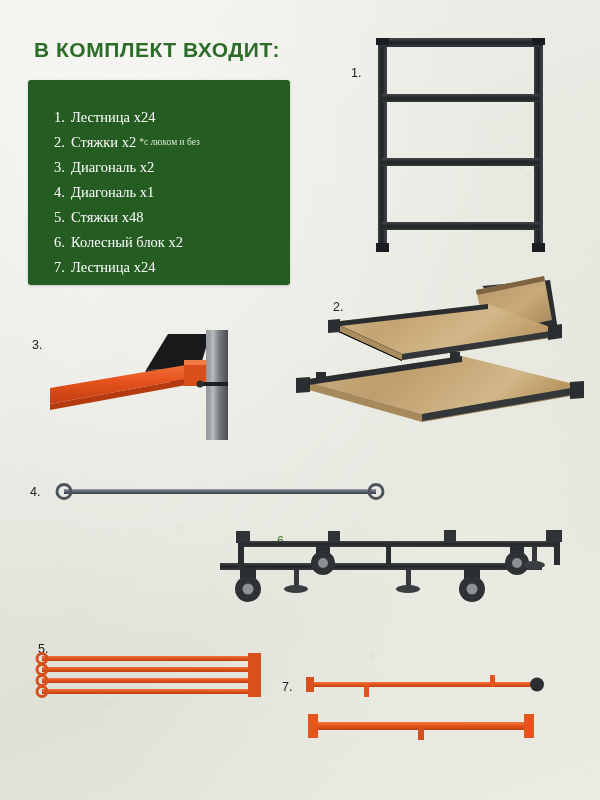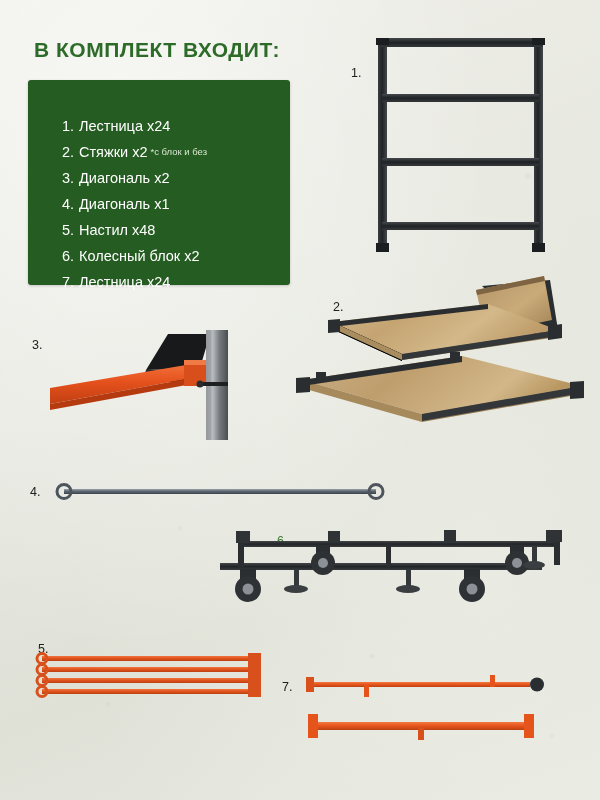--- a/index.html
+++ b/index.html
@@ -57,22 +57,23 @@
     left: 28px;
     top: 80px;
     width: 262px;
     height: 205px;
     background: #255c21;
     border-radius: 3px;
     box-shadow: 0 1px 3px rgba(0,0,0,0.18);
   }
   .panel ol {
     list-style: none;
-    margin: 16px;
+    margin: 8px;
     padding: 17px 0 0 18px;
+    font-family: Liberation Serif, serif;
   }
   .panel li {
     color: #ffffff;
     font-size: 14.5px;
     line-height: 25px;
     white-space: nowrap;
   }
   .panel li .num {
     display: inline-block;
     width: 17px;
@@ -121,30 +122,30 @@
 <div id="page">
 
   <div class="title">В КОМПЛЕКТ ВХОДИТ:</div>
 
   <div class="panel">
     <ol>
       <li>
         <span class="num">1.</span><span>Лестница х24</span><span class="note"></span>
       </li>
       <li>
-        <span class="num">2.</span><span>Стяжки х2</span><span class="note">*с блок и без</span>
+        <span class="num">2.</span><span>Стяжки х2</span><span class="note">*с люком и без</span>
       </li>
       <li>
         <span class="num">3.</span><span>Диагональ х2</span><span class="note"></span>
       </li>
       <li>
         <span class="num">4.</span><span>Диагональ х1</span><span class="note"></span>
       </li>
       <li>
-        <span class="num">5.</span><span>Настил х48</span><span class="note"></span>
+        <span class="num">5.</span><span>Стяжки х48</span><span class="note"></span>
       </li>
       <li>
         <span class="num">6.</span><span>Колесный блок х2</span><span class="note"></span>
       </li>
       <li>
         <span class="num">7.</span><span>Лестница х24</span><span class="note"></span>
       </li>
     </ol>
   </div>
 

